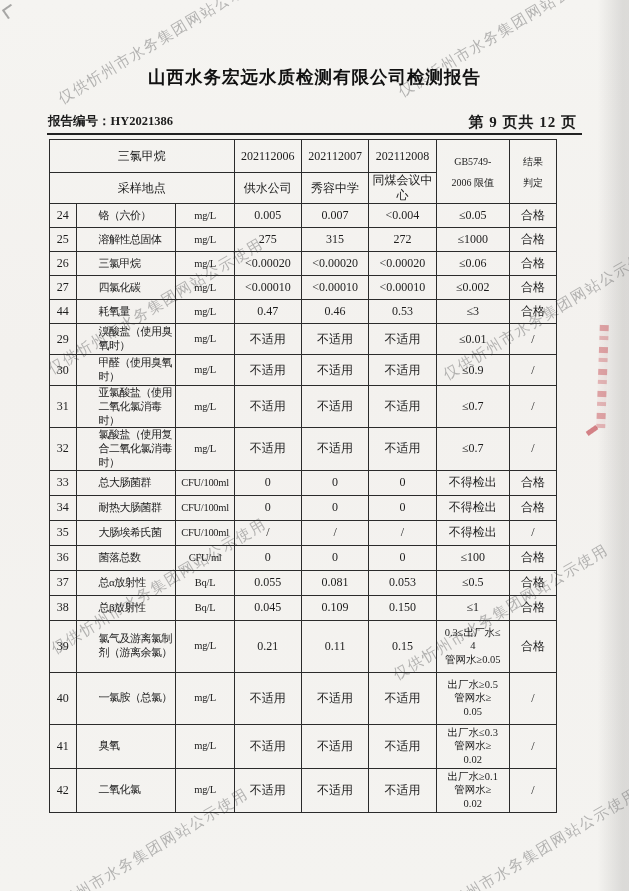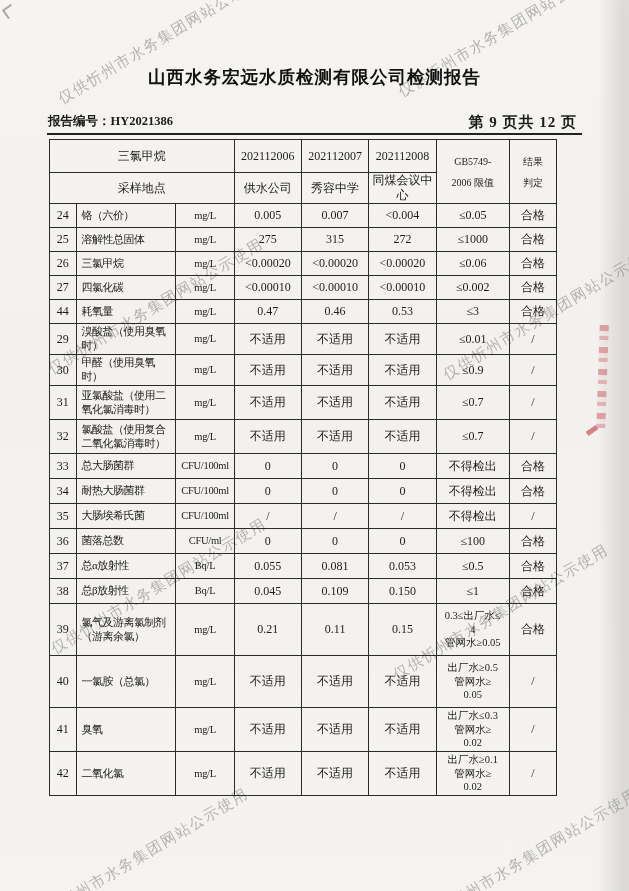--- a/index.html
+++ b/index.html
@@ -32,21 +32,21 @@
     position:absolute;top:139px;left:49px;border-collapse:collapse;
     table-layout:fixed;width:508px;background:transparent;
   }
   td,th{
     border:1px solid #2b2b2b;padding:0 2px;text-align:center;vertical-align:middle;
     font-size:12px;font-weight:normal;line-height:1.25;overflow:hidden;
   }
   thead tr:nth-child(1){height:33px;}
   thead tr:nth-child(2){height:26px;}
   .two-line{line-height:2.1;white-space:pre-line;font-size:10px;}
-  .col-param{text-align:left;padding-left:5px;font-size:11px;letter-spacing:-0.5px;}
+  .col-param{text-align:left;padding-left:22px;font-size:11px;letter-spacing:-0.5px;}
   .col-unit{font-size:10.5px;letter-spacing:-0.3px;}
   .col-limit{white-space:pre-line;margin-left:24px;}
   tbody tr:nth-child(-n+5){height:24px;}
   tbody tr:nth-child(6),tbody tr:nth-child(7){height:31px;}
   tbody tr:nth-child(8),tbody tr:nth-child(9){height:34px;}
   tbody tr:nth-child(n+10):nth-child(-n+15){height:25px;}
   tbody tr:nth-child(16),tbody tr:nth-child(17){height:52px;}
   tbody tr:nth-child(18),tbody tr:nth-child(19){height:44px;}
   tbody tr:nth-child(n+16) .col-limit{font-size:10.5px;line-height:1.3;text-align:center;}
   

